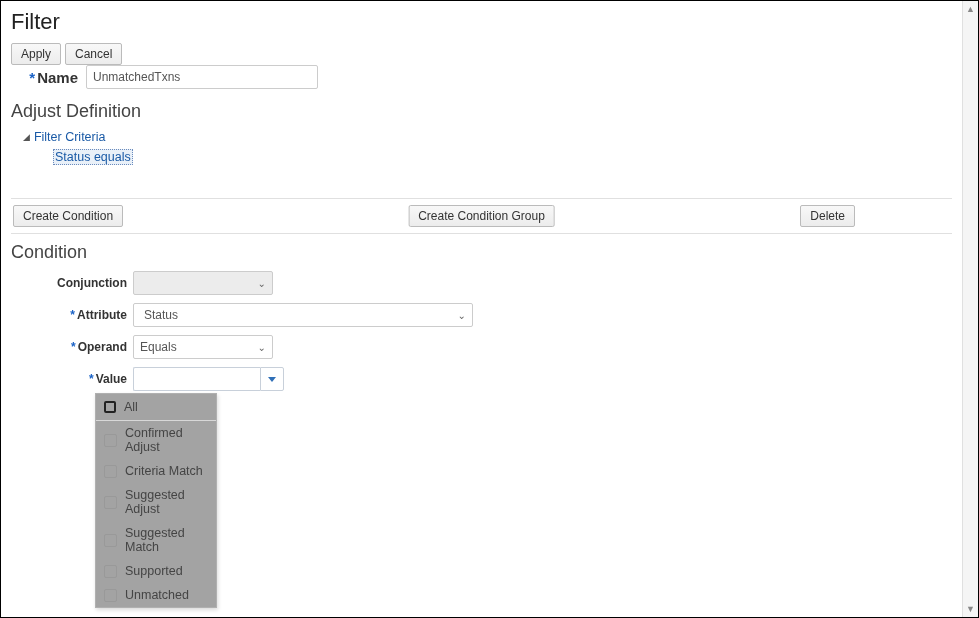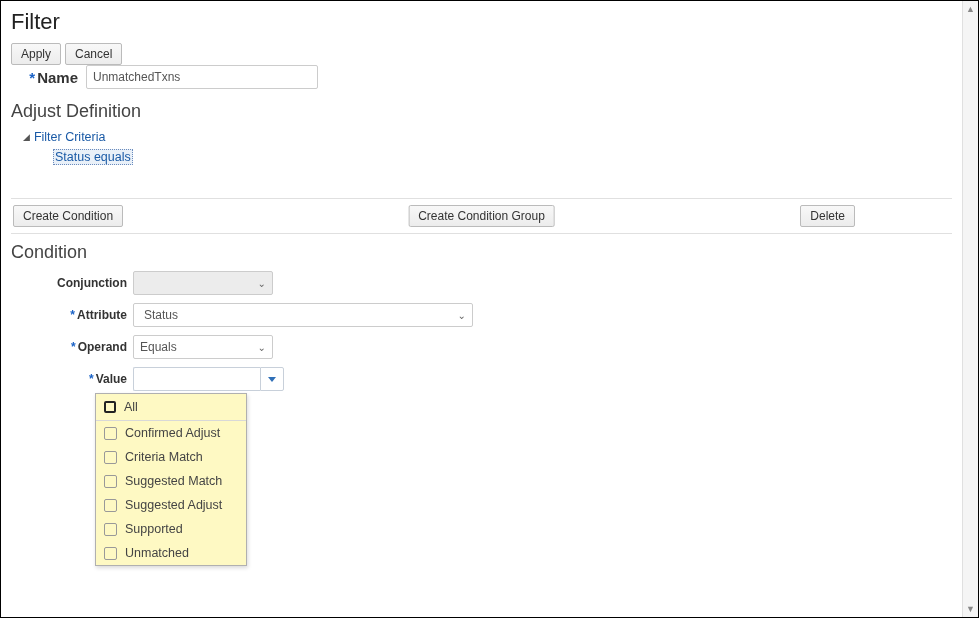--- a/index.html
+++ b/index.html
@@ -213,22 +213,22 @@
     .combo .dd-btn .caret {
       width: 0; height: 0;
       border-left: 4px solid transparent;
       border-right: 4px solid transparent;
       border-top: 5px solid #2f6fb7;
     }
     
     .dropdown-list {
       position: absolute;
       border: 1px solid #b0b0b0;
-      background: #fef9c3;
-      width: 152px;
+      background: #a3a3a3;
+      width: 122px;
       box-shadow: 1px 2px 4px rgba(0,0,0,0.15);
       z-index: 10;
     }
     .dd-item {
       display: flex;
       align-items: center;
       padding: 5px 8px;
       font-size: 12.5px;
       color: #444;
       cursor: pointer;
@@ -332,25 +332,25 @@
           <div class="dd-item">
             <span class="dd-check"></span>
             <span>Confirmed Adjust</span>
           </div>
           <div class="dd-item">
             <span class="dd-check"></span>
             <span>Criteria Match</span>
           </div>
           <div class="dd-item">
             <span class="dd-check"></span>
+            <span>Suggested Adjust</span>
+          </div>
+          <div class="dd-item">
+            <span class="dd-check"></span>
             <span>Suggested Match</span>
-          </div>
-          <div class="dd-item">
-            <span class="dd-check"></span>
-            <span>Suggested Adjust</span>
           </div>
           <div class="dd-item">
             <span class="dd-check"></span>
             <span>Supported</span>
           </div>
           <div class="dd-item">
             <span class="dd-check"></span>
             <span>Unmatched</span>
           </div>
         </div>

